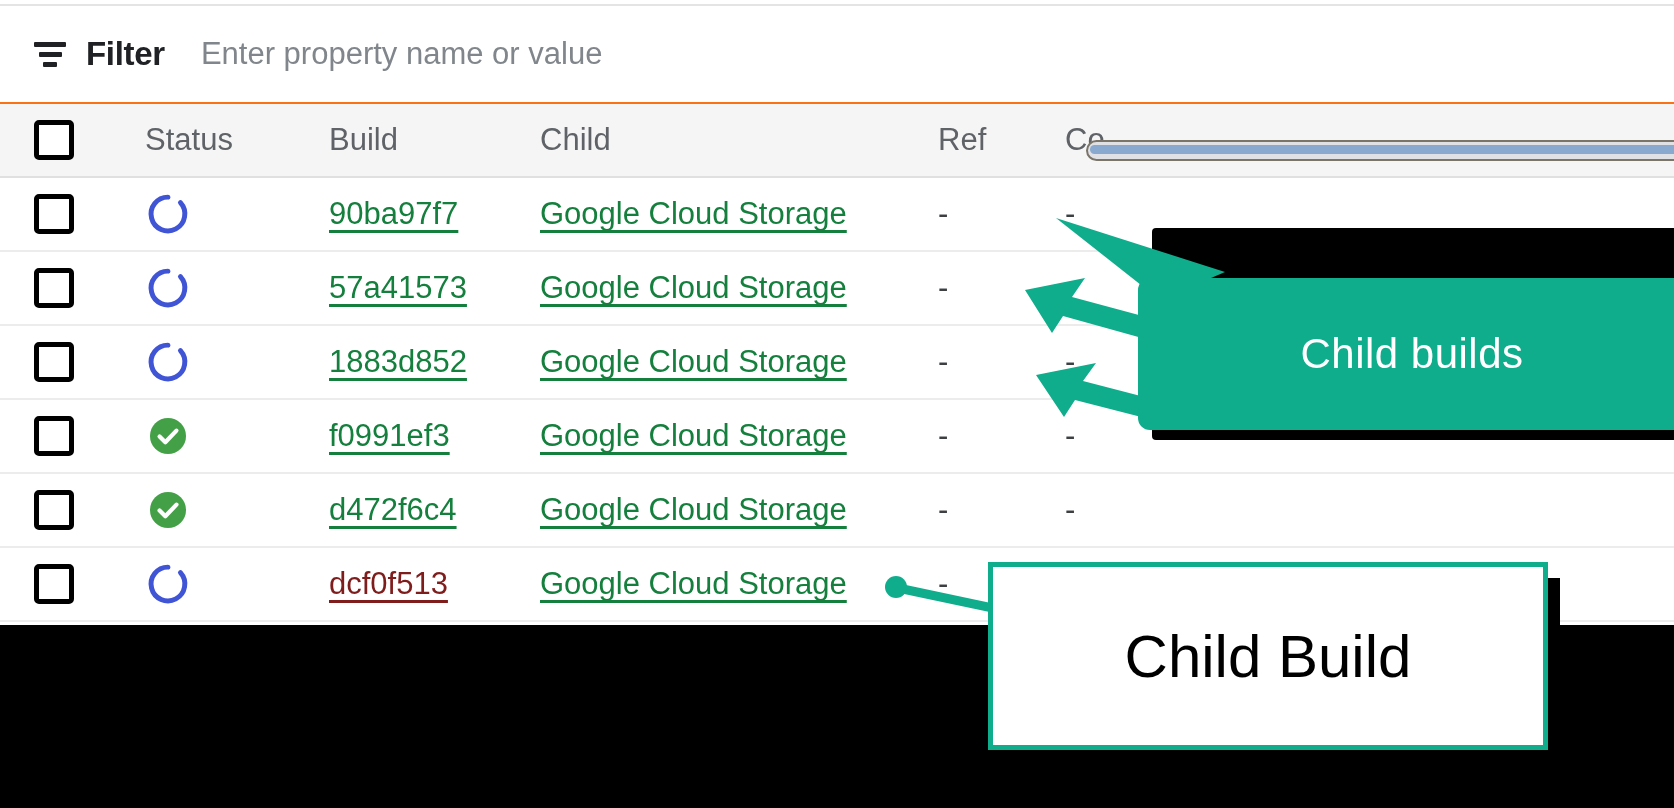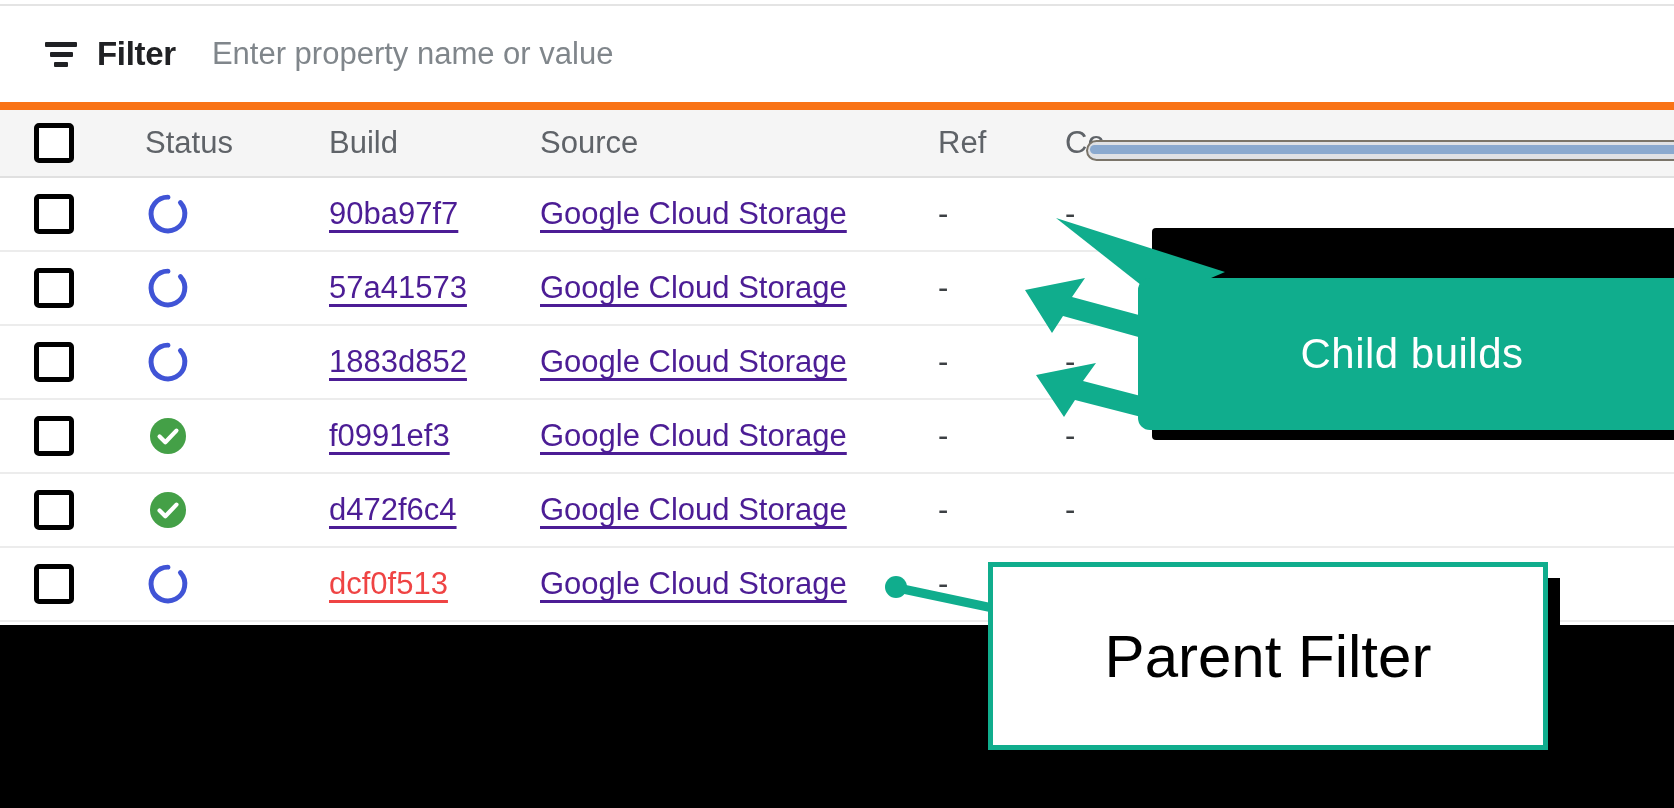--- a/index.html
+++ b/index.html
@@ -28,21 +28,21 @@
 
   
   .filter-bar {
     position: absolute;
     left: 0; top: 6px;
     width: 1674px; height: 96px;
     background: #ffffff;
     display: flex;
     align-items: center;
     box-sizing: border-box;
-    padding-left: 41px;
+    padding-left: 30px;
   }
   .filter-icon {
     width: 40px; height: 34px;
     display: flex;
     flex-direction: column;
     align-items: center;
     justify-content: center;
     gap: 5px;
     flex: 0 0 auto;
   }
@@ -79,21 +79,21 @@
   
   .table {
     position: absolute;
     left: 0; top: 102px;
     width: 1674px;
   }
   .thead {
     position: relative;
     height: 76px;
     background: #f5f5f5;
-    border-top: 8px solid #f97316;
+    border-top: 2px solid #f97316;
     border-bottom: 2px solid #e0e0e0;
     box-sizing: border-box;
   }
   .th {
     position: absolute;
     top: 50%;
     transform: translateY(-50%);
     font-size: 31px;
     color: #5f6368;
     white-space: nowrap;
@@ -129,26 +129,26 @@
     border-radius: 5px;
     background: #ffffff;
     box-sizing: border-box;
   }
 
   
   .status-icon { width: 46px; height: 46px; display: block; }
 
   
   a.link {
-    color: #4c1d95;
+    color: #15803d;
     text-decoration: underline;
     text-underline-offset: 6px;
     text-decoration-thickness: 3px;
   }
-  a.link.visited { color: #ef4444; }
+  a.link.visited { color: #7f1d1d; }
   .dash { color: #3c4043; }
 
   
   .hscroll {
     position: absolute;
     left: 1086px; top: 140px;
     width: 620px; height: 21px;
     background: #dfe1e5;
     border: 2px solid #7a7469;
     border-radius: 11px;
@@ -238,21 +238,21 @@
     <span class="filter-label">Filter</span>
     <input class="filter-input" type="text" placeholder="Enter property name or value" style="">
   </div>
 
   <div class="table">
 
     <div class="thead">
       <span class="checkbox"></span>
       <span class="th col-status">Status</span>
       <span class="th col-build">Build</span>
-      <span class="th col-source">Source</span>
+      <span class="th col-source">Child</span>
       <span class="th col-ref">Ref</span>
       <span class="th col-commit">Co</span>
     </div>
 
     <div class="row">
       <span class="checkbox"></span>
       <span class="cell col-status">
         <svg class="status-icon" viewBox="0 0 24 24">
           <path d="M12 3.2 A8.8 8.8 0 1 0 18.5 6.1" fill="none" stroke="#4054d6" stroke-width="2.6" stroke-linecap="round"></path>
         </svg>
@@ -353,16 +353,16 @@
     <span class="txt">Child builds</span>
   </div>
 
   <svg class="anno">
     <line x1="898" y1="588" x2="1040" y2="618" stroke="#10ad8d" stroke-width="9" stroke-linecap="round"></line>
     <circle cx="896" cy="587" r="11" fill="#10ad8d"></circle>
   </svg>
 
   <div class="parent-shadow"></div>
   <div class="parent-box">
-    <span class="txt">Parent Filter</span>
+    <span class="txt">Child Build</span>
   </div>
 
 </div>
 
 </body></html>

